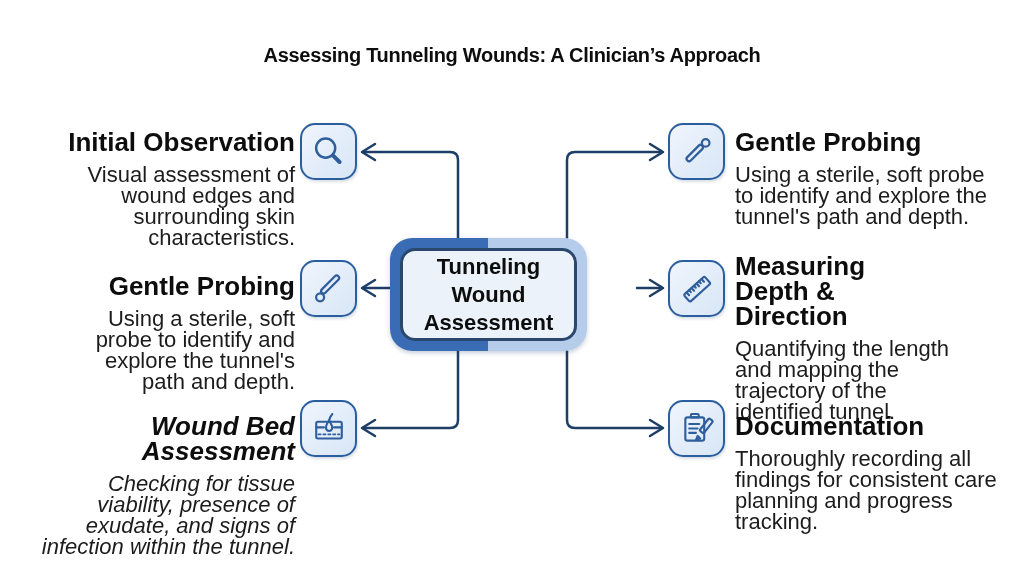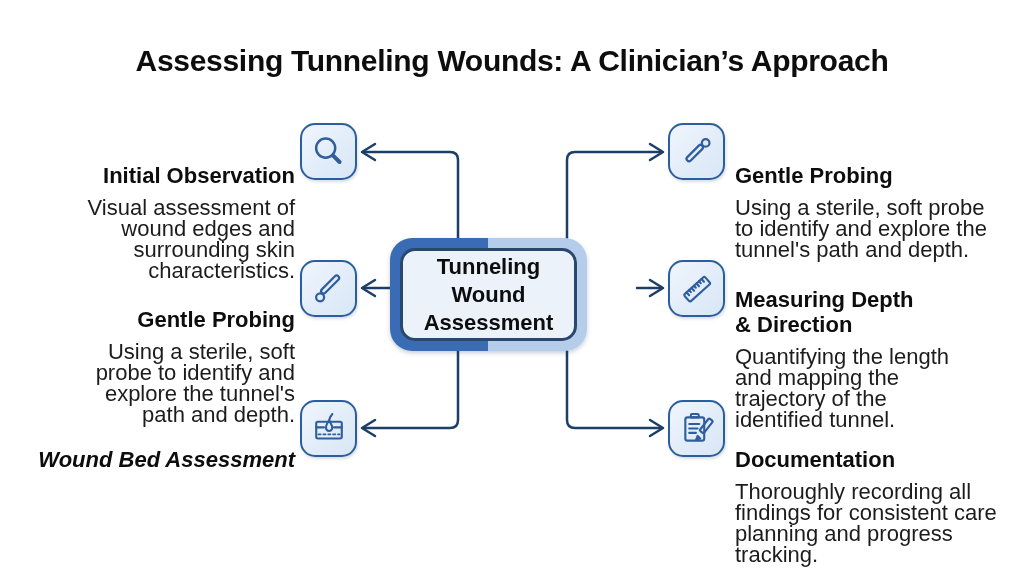--- a/index.html
+++ b/index.html
@@ -2,21 +2,21 @@
 <html><head>
 <meta charset="utf-8">
 <style>
   html,body{margin:0;padding:0;background:#fff;}
   .canvas{
     position:relative;width:1024px;height:572px;background:#ffffff;overflow:hidden;
     font-family:"Liberation Sans","DejaVu Sans",sans-serif;color:#111;
   }
   .main-title{
     position:absolute;top:44px;left:0;width:1024px;text-align:center;
-    font-size:30px;font-weight:700;letter-spacing:-0.3px;color:#0d0d0d;
+    font-size:20px;font-weight:700;letter-spacing:-0.3px;color:#0d0d0d;
   }
   .connector-layer{position:absolute;top:0;left:0;}
   
   .center-node{
     position:absolute;left:390px;top:238px;width:197px;height:113px;box-sizing:border-box;
     border-radius:22px;padding:10px;
     background:linear-gradient(to right,#3a6cb5 0%,#3a6cb5 50%,#b5cceb 50%,#b5cceb 100%);
     box-shadow:0 2px 4px rgba(30,60,100,.25);
   }
   .center-inner{
@@ -29,21 +29,21 @@
     position:absolute;width:57px;height:57px;box-sizing:border-box;border-radius:15px;
     border:2.5px solid #2b5e9e;background:linear-gradient(135deg,#eff5fd 0%,#d8e6f6 100%);
     display:flex;align-items:center;justify-content:center;
     box-shadow:1px 2px 3px rgba(40,70,110,.18);
   }
   .tile svg{display:block;}
   
   .branch-text{position:absolute;}
   .branch-text.left{text-align:right;}
   .branch-text.right{text-align:left;}
-  .branch-title{font-size:22px;font-weight:700;color:#0d0d0d;line-height:25px;margin-bottom:9px;margin-top:33px;}
+  .branch-title{font-size:26px;font-weight:700;color:#0d0d0d;line-height:25px;margin-bottom:9px;}
   .branch-desc{font-size:22px;line-height:21px;color:#1c1c1c;}
   .w200{display:inline-block;width:200px;}
 </style>
 </head>
 <body>
 
 <div class="canvas">
 
   <div class="main-title">Assessing Tunneling Wounds: A Clinician’s Approach</div>
 
@@ -132,20 +132,21 @@
   <div class="branch-text left" style="left:40px;top:130px;width:255px;">
     <div class="branch-title">Initial Observation</div>
     <div class="branch-desc">Visual assessment of wound edges and surrounding skin characteristics.</div>
   </div>
   <div class="branch-text left" style="left:60px;top:274px;width:235px;">
     <div class="branch-title">Gentle Probing</div>
     <div class="branch-desc">Using a sterile, soft probe to identify and explore the tunnel's path and depth.</div>
   </div>
   <div class="branch-text left" style="left:35px;top:414px;width:260px;font-style:italic;">
     <div class="branch-title">Wound Bed Assessment</div>
+    <div class="branch-desc">Checking for tissue viability, presence of exudate, and signs of infection within the tunnel.</div>
   </div>
 
   <div class="branch-text right" style="left:735px;top:130px;width:258px;">
     <div class="branch-title">Gentle Probing</div>
     <div class="branch-desc">Using a sterile, soft probe to identify and explore the tunnel's path and depth.</div>
   </div>
   <div class="branch-text right" style="left:735px;top:254px;width:245px;">
     <div class="branch-title"><span class="w200">Measuring Depth &amp; Direction</span></div>
     <div class="branch-desc">Quantifying the length and mapping the trajectory of the identified tunnel.</div>
   </div>

